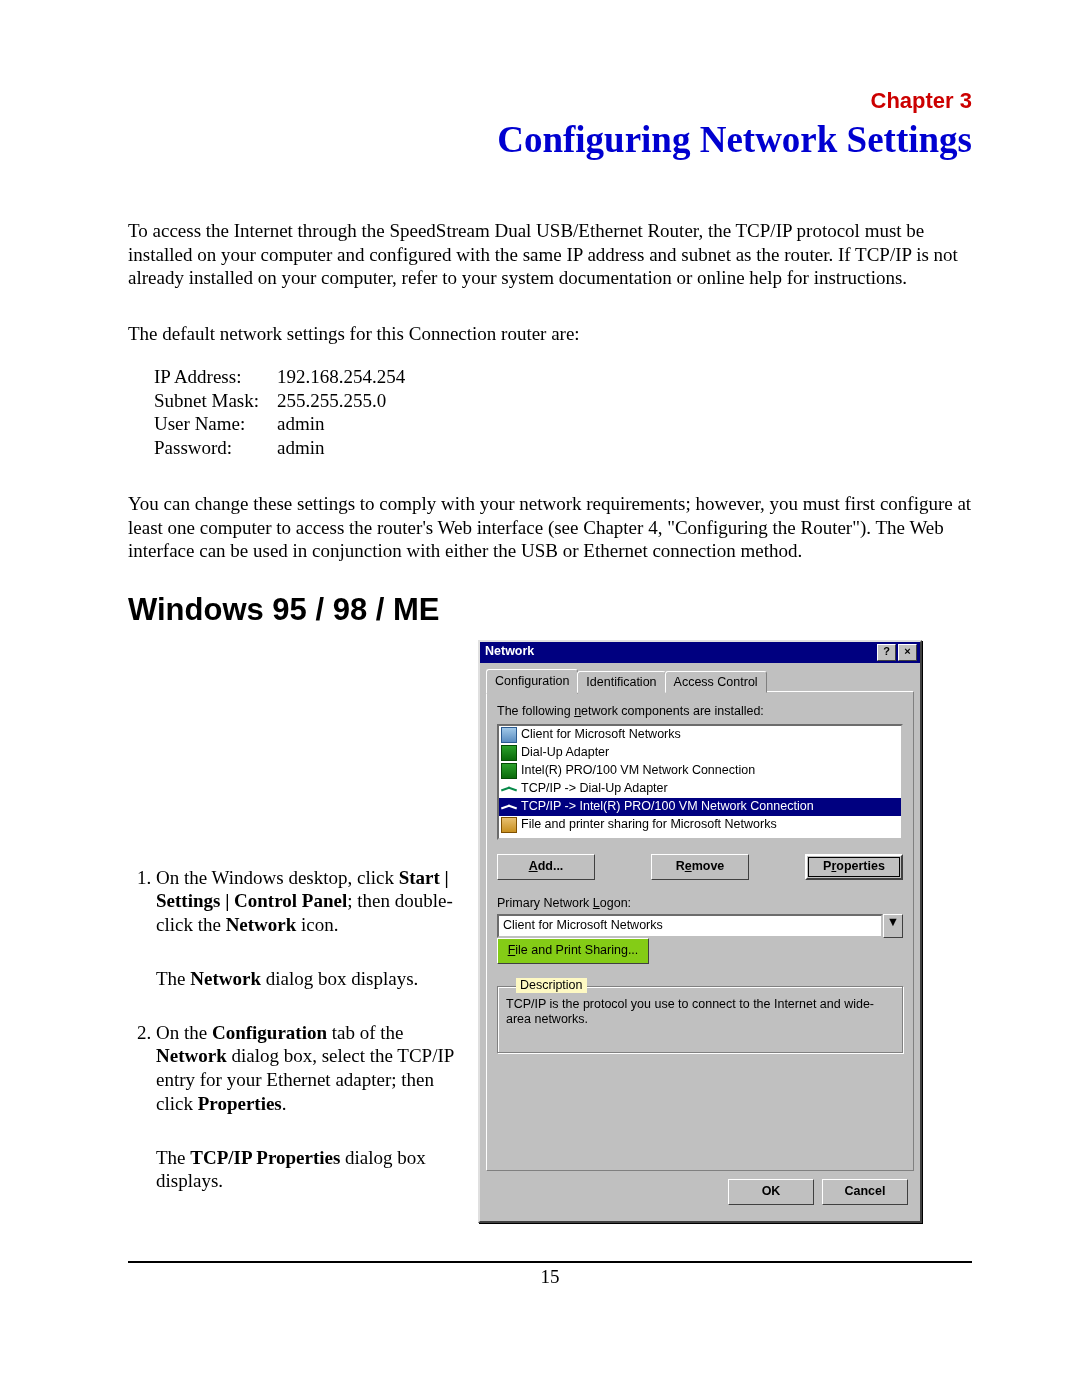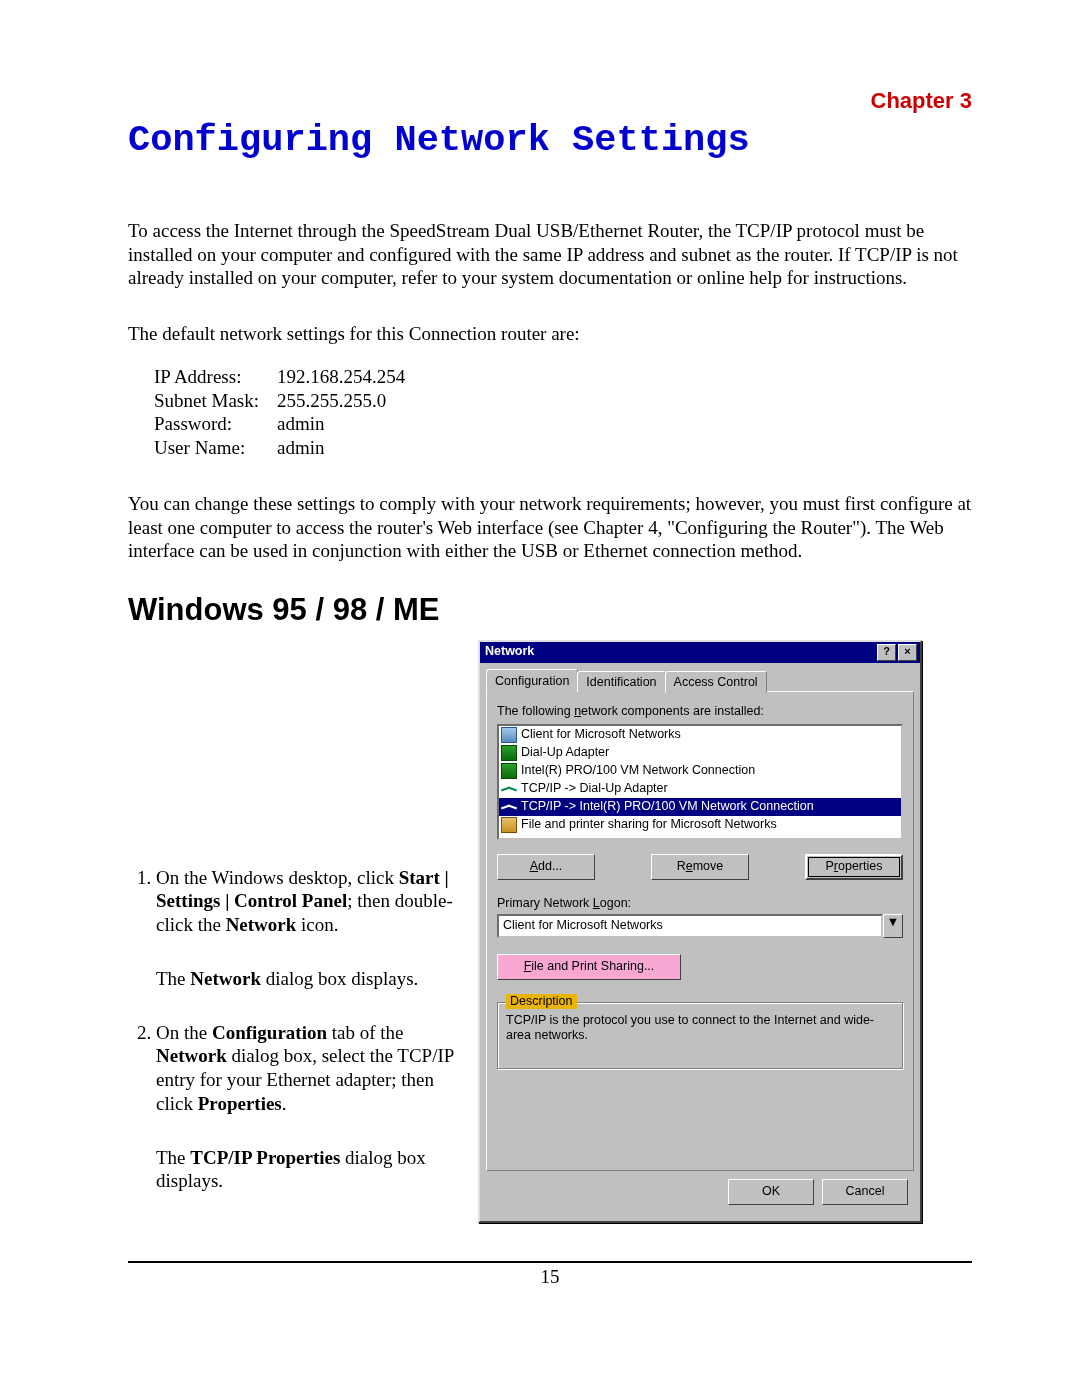--- a/index.html
+++ b/index.html
@@ -24,23 +24,23 @@
   }
   .chapter-label {
     text-align: right;
     color: #cc0000;
     font-family: Arial, Helvetica, sans-serif;
     font-weight: bold;
     font-size: 22px;
     margin-top: 32px;
   }
   .chapter-title {
-    text-align: left;
+    text-align: right;
     color: #0000d0;
-    font-family: Liberation Mono, monospace;
+    font-family: Liberation Serif, serif;
     font-weight: bold;
     font-size: 37px;
     margin-top: 2px;
   }
   .body-para {
     margin-top: 56px;
   }
   .body-para2 { margin-top: 32px; }
   .settings-table {
     margin: 4px 0 0 26px;
@@ -184,20 +184,21 @@
     margin-top: 14px;
   }
   .win-btn {
     width: 98px;
     padding: 4px 0;
     text-align: center;
     background: #c0c0c0;
     border: 1px solid;
     border-color: #fff #404040 #404040 #fff;
     box-sizing: border-box;
+    font-weight: bold;
   }
   .win-btn.focus-default { outline: 1px solid #000; outline-offset: -4px; border: 2px solid #000; border-color:#000; padding:3px 0; border-top-color:#fff; border-left-color:#fff; border-right-color:#404040; border-bottom-color:#404040; box-shadow: inset 0 0 0 1px #c0c0c0; }
   .field-label { margin-top: 16px; }
   .dropdown {
     display: flex;
     margin-top: 3px;
   }
   .dropdown .dd-text {
     flex: 1;
     background: #fff;
@@ -206,39 +207,38 @@
   }
   .dropdown .dd-btn {
     width: 18px;
     background: #c0c0c0;
     border: 1px solid;
     border-color: #fff #404040 #404040 #fff;
     text-align: center;
     line-height: 14px;
   }
   .sharing-btn {
-    margin-top: 16px;
     width: 150px;
-    padding: 4px 16px;
-    text-align: center;
-    background: #f9a8d4;
+    padding: 4px 0;
+    text-align: center;
+    background: #84cc16;
     border: 1px solid;
     border-color: #fff #404040 #404040 #fff;
   }
   .groupbox {
     border: 1px solid #808080;
     box-shadow: inset 1px 1px 0 #fff, 1px 1px 0 #fff;
     margin-top: 22px;
     padding: 10px 8px 24px 8px;
     position: relative;
   }
   .groupbox .legend {
     position: absolute;
-    top: -9px; left: 8px;
-    background: #eab308;
+    top: -9px; left: 18px;
+    background: #fef9c3;
     padding: 0 4px;
   }
   .ok-row {
     display: flex;
     justify-content: flex-end;
     gap: 8px;
     padding: 8px 6px 6px 0;
   }
 </style>
 </head>
@@ -258,25 +258,25 @@
     <tbody>
         <tr>
           <td>IP Address:</td>
           <td>192.168.254.254</td>
         </tr>
     <tr>
           <td>Subnet Mask:</td>
           <td>255.255.255.0</td>
         </tr>
     <tr>
-          <td>Password:</td>
+          <td>User Name:</td>
           <td>admin</td>
         </tr>
     <tr>
-          <td>User Name:</td>
+          <td>Password:</td>
           <td>admin</td>
         </tr>
   </tbody>
     </table>
 
   <p class="body-para2">You can change these settings to comply with your network requirements; however, you must first configure at least one computer to access the router's Web interface (see Chapter 4, "Configuring the Router"). The Web interface can be used in conjunction with either the USB or Ethernet connection method.</p>
 
   <div class="h2">Windows 95 / 98 / ME</div>
 
   <div class="two-col">

